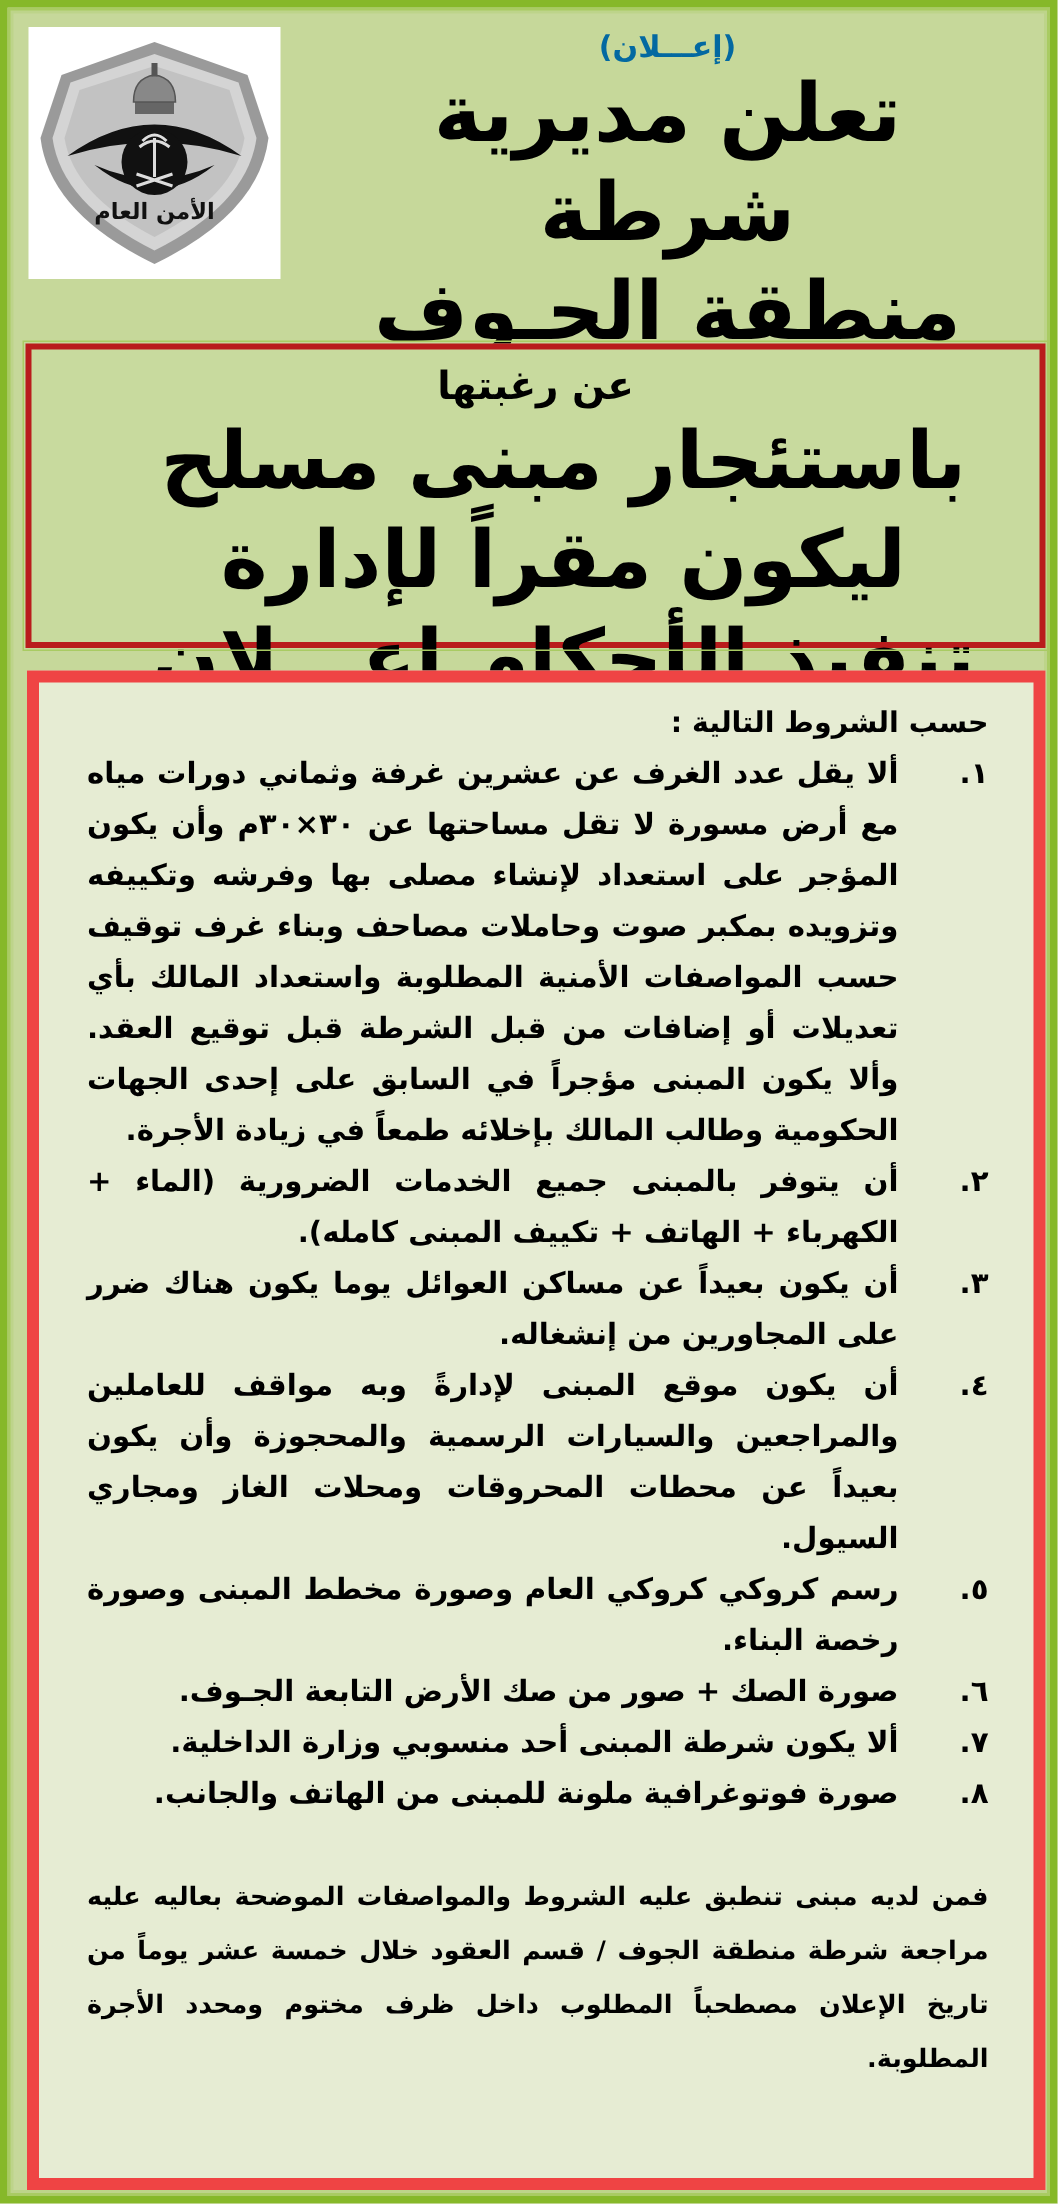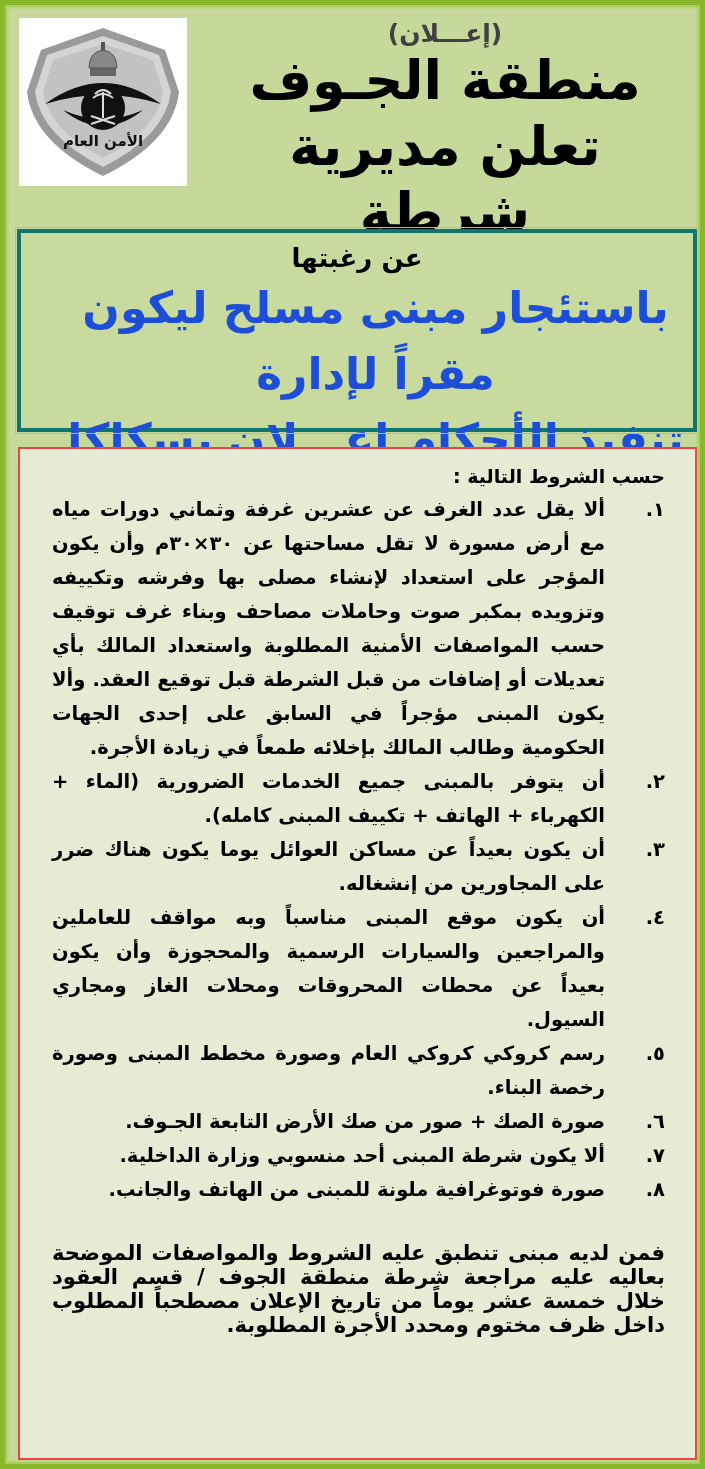--- a/index.html
+++ b/index.html
@@ -32,69 +32,69 @@
     .header-text {
       position: absolute;
       left: 190px; top: 8px;
       width: 500px;
       text-align: center;
       direction: rtl;
     }
     .announce-tag {
       font-family: "DejaVu Sans", sans-serif;
       font-weight: bold;
-      font-size: 25px;
-      color: #404040;
+      font-size: 20px;
+      color: #0369a1;
       margin-top: 6px;
       letter-spacing: 1px;
     }
     .header-title {
       font-family: "DejaVu Sans", sans-serif;
       font-weight: bold;
       font-size: 54px;
       line-height: 66px;
       color: #000;
       margin-top: 0px;
       letter-spacing: -1px;
     }
     
     .purpose-box {
       position: absolute;
       left: 12px; top: 224px;
       width: 680px; height: 203px;
       box-sizing: border-box;
-      border: 4px solid #0f766e;
+      border: 4px solid #b91c1c;
       outline: 1px solid #a9cb63;
       outline-offset: 1px;
       background: #c8da9e;
       text-align: center;
       direction: rtl;
     }
     .purpose-intro {
       font-weight: bold;
       font-size: 26px;
       line-height: 34px;
       margin-top: 8px;
       color: #000;
     }
     .purpose-title {
       font-weight: bold;
-      font-size: 44px;
+      font-size: 53px;
       line-height: 66px;
-      color: #1d4ed8;
+      color: #000000;
       letter-spacing: -1px;
       margin-left: 37px;
     }
     
     .conditions-box {
       position: absolute;
       left: 13px; top: 442px;
       width: 679px; height: 1013px;
       box-sizing: border-box;
-      border: 2px solid #ef4444;
+      border: 8px solid #ef4444;
       background: #e6ecd3;
       direction: rtl;
       padding: 12px 30px 0 32px;
       color: #000;
     }
     .cond-heading {
       font-weight: bold;
       font-size: 19px;
       line-height: 30px;
       margin: 0 0 2px 0;
@@ -115,22 +115,22 @@
       text-align: right;
     }
     .cond-text {
       flex: 1 1 auto;
       text-align: justify;
       text-align-last: right;
     }
     .closing {
       margin-top: 34px;
       font-weight: bold;
-      font-size: 21px;
-      line-height: 24px;
+      font-size: 17px;
+      line-height: 36px;
       text-align: justify;
       text-align-last: right;
     }
   </style>
 </head>
 <body>
 
 <div class="frame">
 
   <div class="logo-box">
@@ -151,22 +151,22 @@
       <path d="M80 70 L80 96" stroke="#ddd" stroke-width="2"></path>
       <path d="M72 72 Q80 64 88 72 M70 76 Q80 68 90 76" stroke="#ddd" stroke-width="2" fill="none"></path>
       <path d="M68 102 L92 94 M68 94 L92 102" stroke="#ddd" stroke-width="2"></path>
 
       <text x="80" y="124" font-family="DejaVu Sans, sans-serif" font-weight="bold" font-size="15" text-anchor="middle" fill="#111">الأمن العام</text>
     </svg>
   </div>
 
   <div class="header-text">
     <div class="announce-tag">(إعـــلان)</div>
+    <div class="header-title">تعلن مديرية شرطة</div>
     <div class="header-title">منطقة الجـوف</div>
-    <div class="header-title">تعلن مديرية شرطة</div>
   </div>
 
   <div class="purpose-box">
     <div class="purpose-intro">عن رغبتها</div>
     <div class="purpose-title">باستئجار مبنى مسلح ليكون مقراً لإدارة</div>
     <div class="purpose-title">تنفيذ الأحكام إعـــلان بسكاكا</div>
   </div>
 
   <div class="conditions-box">
     <div class="cond-heading">حسب الشروط التالية :</div>
@@ -178,21 +178,21 @@
       <li class="cond-item">
         <span class="cond-num">٢.</span>
         <span class="cond-text">أن يتوفر بالمبنى جميع الخدمات الضرورية (الماء + الكهرباء + الهاتف + تكييف المبنى كامله).</span>
       </li>
       <li class="cond-item">
         <span class="cond-num">٣.</span>
         <span class="cond-text">أن يكون بعيداً عن مساكن العوائل يوما يكون هناك ضرر على المجاورين من إنشغاله.</span>
       </li>
       <li class="cond-item">
         <span class="cond-num">٤.</span>
-        <span class="cond-text">أن يكون موقع المبنى مناسباً وبه مواقف للعاملين والمراجعين والسيارات الرسمية والمحجوزة وأن يكون بعيداً عن محطات المحروقات ومحلات الغاز ومجاري السيول.</span>
+        <span class="cond-text">أن يكون موقع المبنى لإدارةً وبه مواقف للعاملين والمراجعين والسيارات الرسمية والمحجوزة وأن يكون بعيداً عن محطات المحروقات ومحلات الغاز ومجاري السيول.</span>
       </li>
       <li class="cond-item">
         <span class="cond-num">٥.</span>
         <span class="cond-text">رسم كروكي كروكي العام وصورة مخطط المبنى وصورة رخصة البناء.</span>
       </li>
       <li class="cond-item">
         <span class="cond-num">٦.</span>
         <span class="cond-text">صورة الصك + صور من صك الأرض التابعة الجـوف.</span>
       </li>
       <li class="cond-item">

